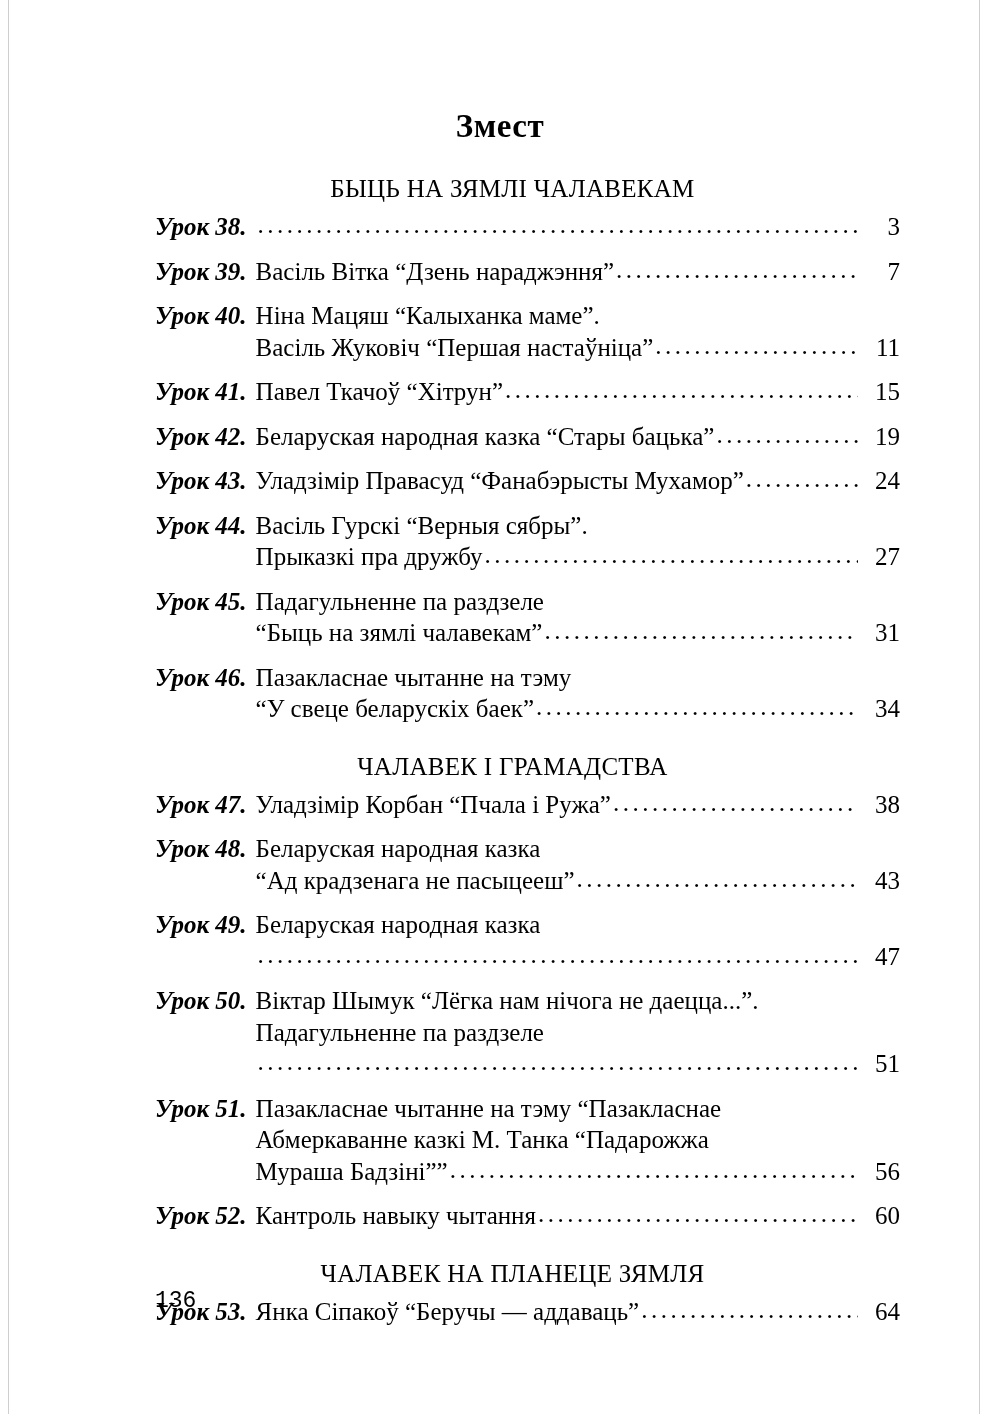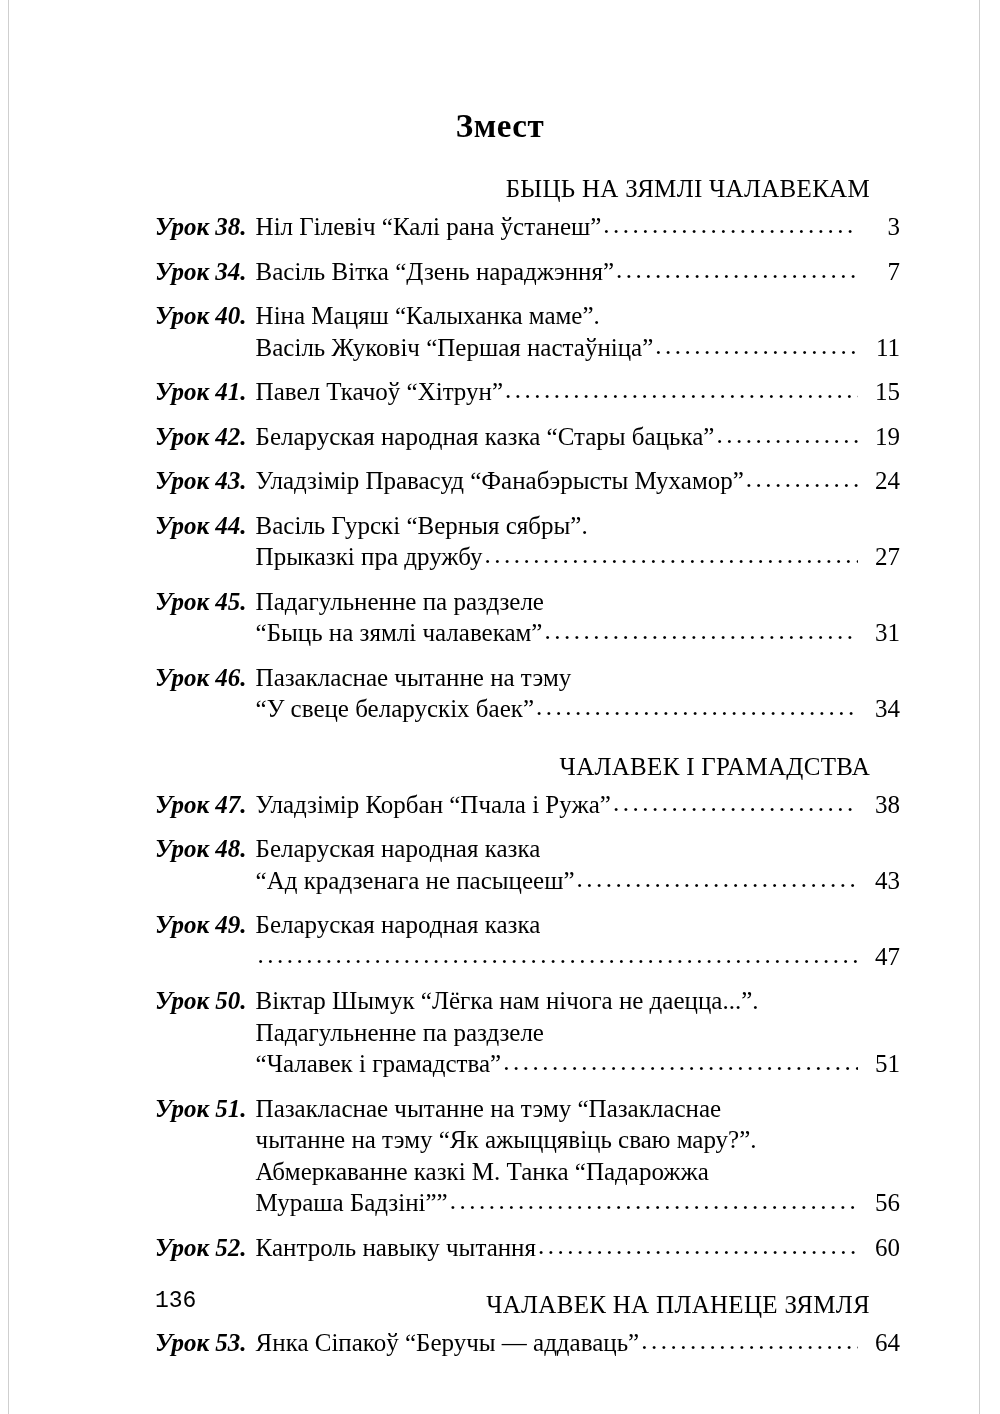--- a/index.html
+++ b/index.html
@@ -43,21 +43,21 @@
   }
   .doc-title {
     text-align: center;
     font-weight: bold;
     font-size: 33px;
     letter-spacing: 0.5px;
     margin: 0 0 30px 0;
     padding-right: 55px;
   }
   .section-heading {
-    text-align: right;
+    text-align: center;
     font-size: 25px;
     margin: 0 0 8px 0;
     padding-right: 30px;
     letter-spacing: 0.3px;
   }
   .section-heading.spaced {
     margin-top: 28px;
   }
   .entry {
     display: flex;
@@ -117,28 +117,27 @@
   <div class="edge-right"></div>
 
   <div class="content">
     <h1 class="doc-title">Змест</h1>
     <div id="toc-body">
         <div class="section-heading">БЫЦЬ НА ЗЯМЛІ ЧАЛАВЕКАМ</div>
         <div class="entry">
           <span class="lesson">Урок 38.</span>
           <div class="body">
             <div class="line">
-              <span class="txt">Ніл Гілевіч “Калі рана ўстанеш”</span>
               <span class="leader">................................................................................................................................................................</span>
               <span class="pageno">3</span>
             </div>
           </div>
         </div>
         <div class="entry">
-          <span class="lesson">Урок 34.</span>
+          <span class="lesson">Урок 39.</span>
           <div class="body">
             <div class="line">
               <span class="txt">Васіль Вітка “Дзень нараджэння”</span>
               <span class="leader">................................................................................................................................................................</span>
               <span class="pageno">7</span>
             </div>
           </div>
         </div>
         <div class="entry">
           <span class="lesson">Урок 40.</span>
@@ -261,34 +260,30 @@
         <div class="entry">
           <span class="lesson">Урок 50.</span>
           <div class="body">
             <div class="line">
               <span class="txt">Віктар Шымук “Лёгка нам нічога не даецца...”.</span>
             </div>
             <div class="line">
               <span class="txt">Падагульненне па раздзеле</span>
             </div>
             <div class="line">
-              <span class="txt">“Чалавек і грамадства”</span>
               <span class="leader">................................................................................................................................................................</span>
               <span class="pageno">51</span>
             </div>
           </div>
         </div>
         <div class="entry">
           <span class="lesson">Урок 51.</span>
           <div class="body">
             <div class="line">
               <span class="txt">Пазакласнае чытанне на тэму “Пазакласнае</span>
-            </div>
-            <div class="line">
-              <span class="txt">чытанне на тэму “Як ажыццявіць сваю мару?”.</span>
             </div>
             <div class="line">
               <span class="txt">Абмеркаванне казкі М. Танка “Падарожжа</span>
             </div>
             <div class="line">
               <span class="txt">Мураша Бадзіні””</span>
               <span class="leader">................................................................................................................................................................</span>
               <span class="pageno">56</span>
             </div>
           </div>

